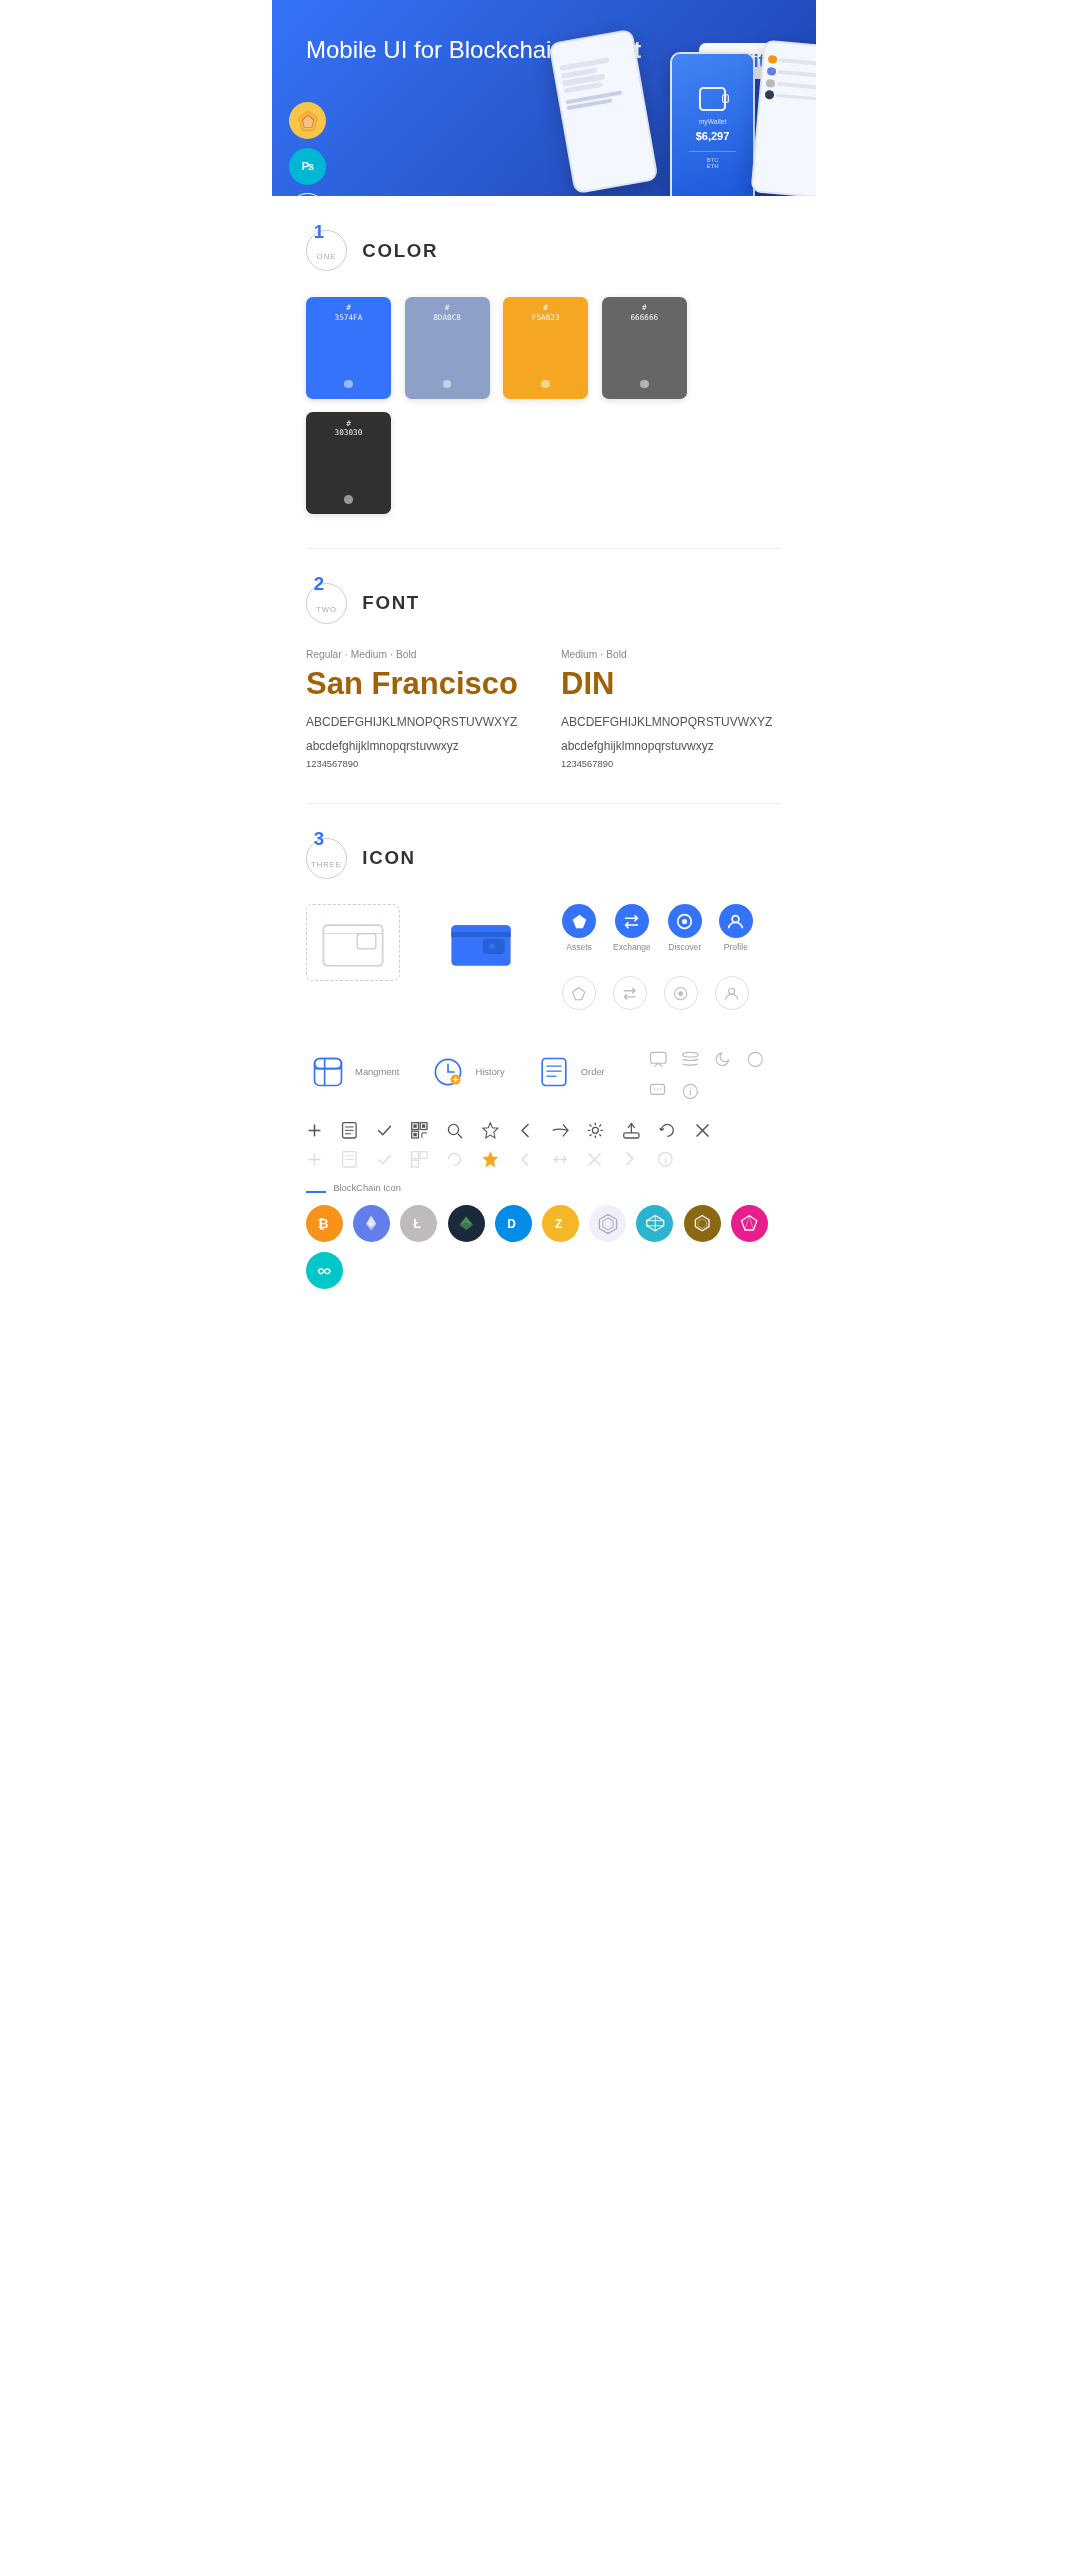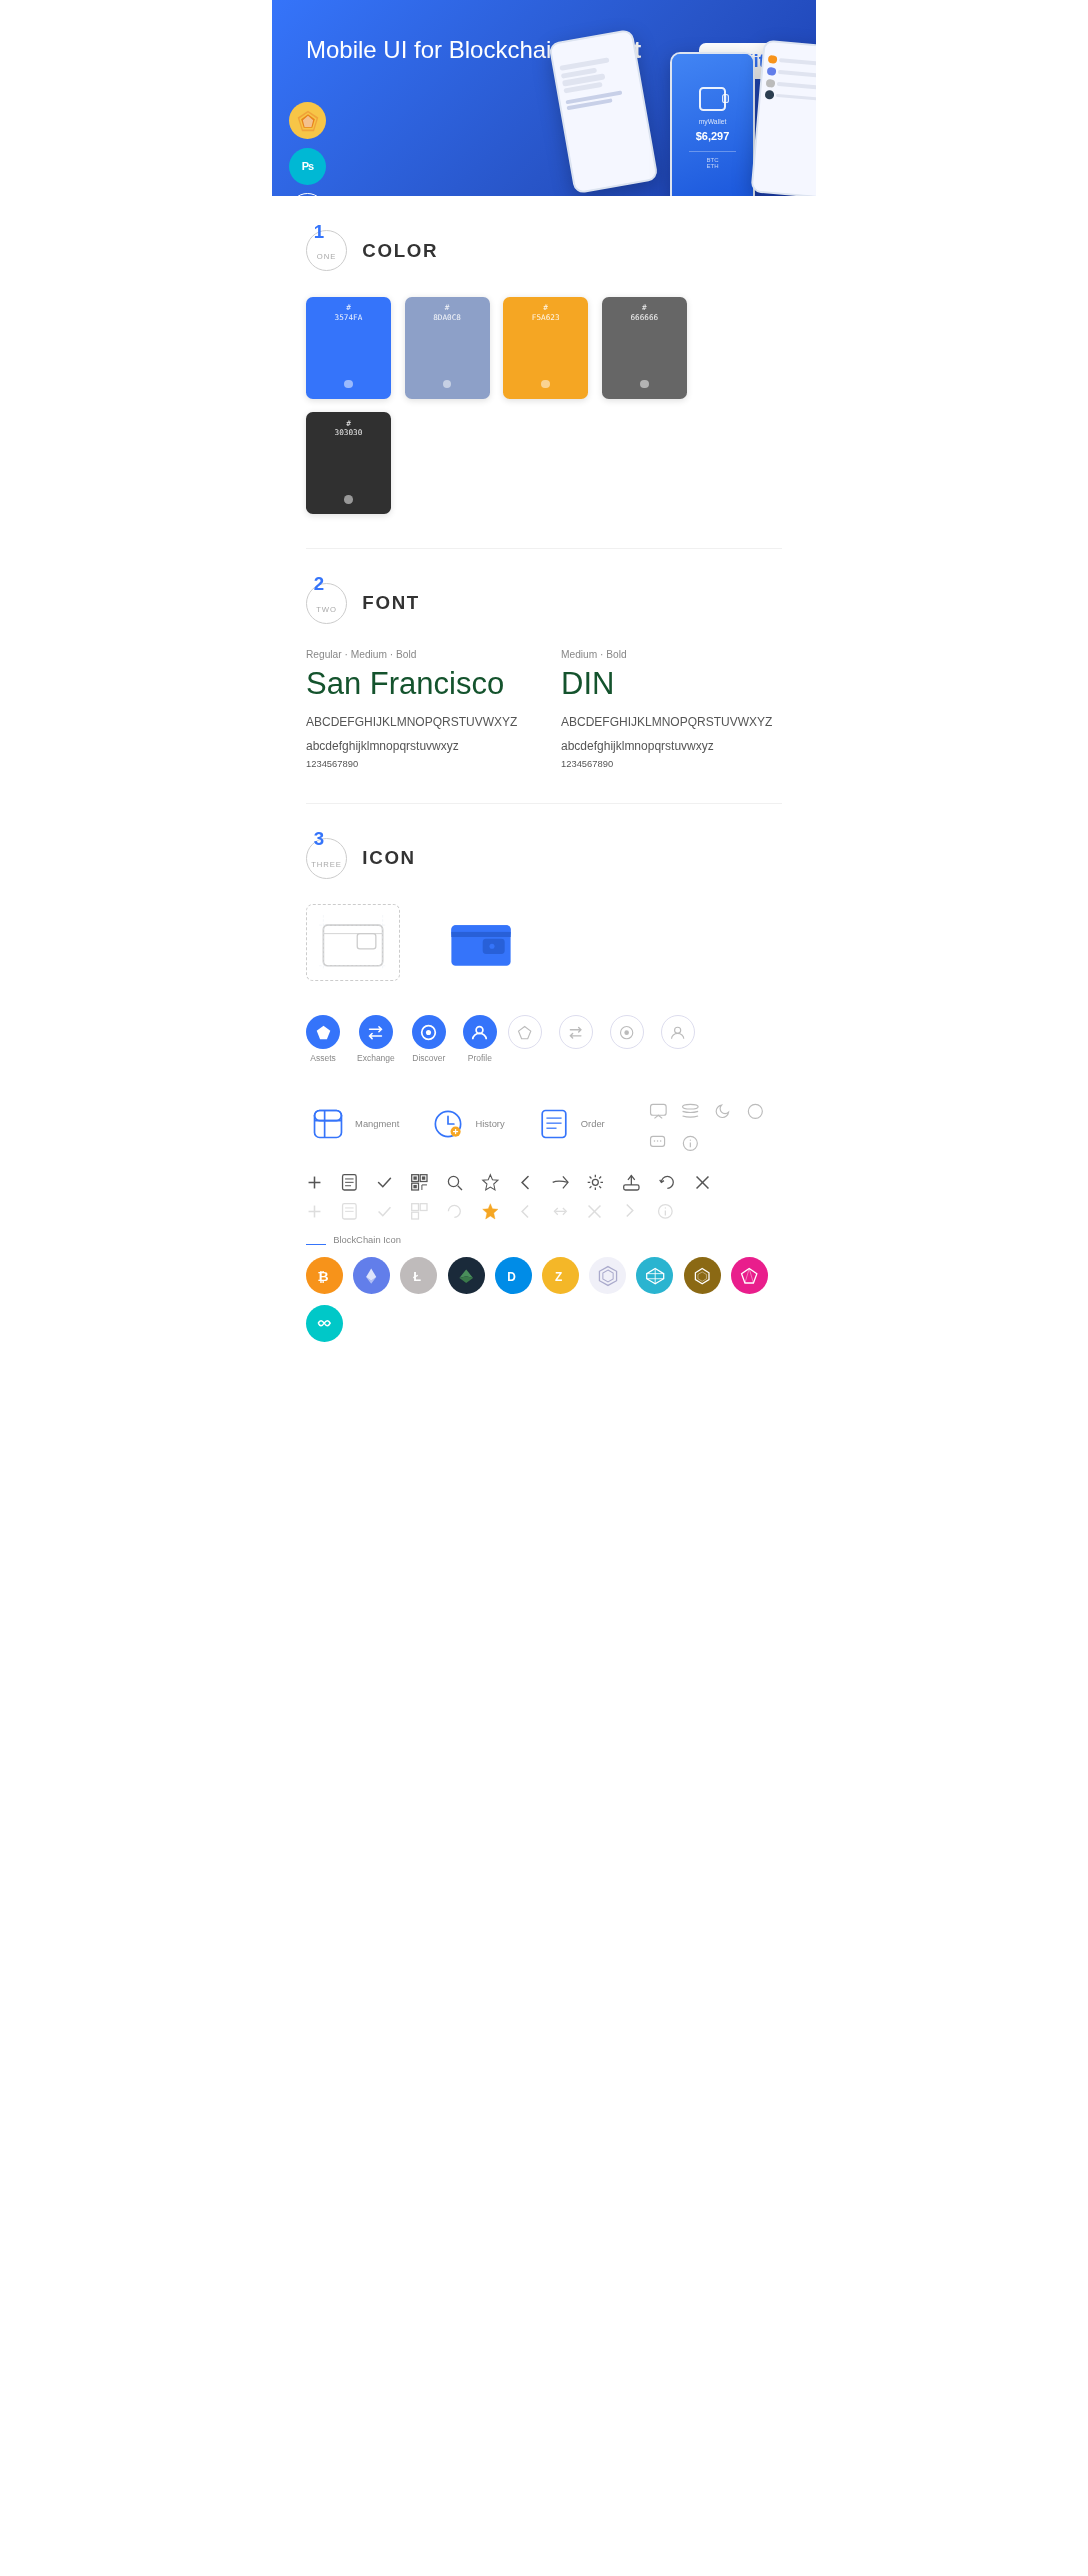--- a/index.html
+++ b/index.html
@@ -146,21 +146,21 @@
       bottom: 10.2px;
     }
 
     
     .font-grid {
       display: grid;
       grid-template-columns: 1fr 1fr;
       gap: 34px;
     }
     .font-weight-label { font-size: 10.2px; color: #888; margin-bottom: 5.1px; }
-    .font-name { font-size: 31px; font-weight: 400; color: #14532d; margin-bottom: 8.5px; }
+    .font-name { font-size: 31px; font-weight: 700; color: #a16207; margin-bottom: 8.5px; }
     .font-alpha { font-size: 12px; color: #555; line-height: 2; }
     .font-nums { font-size: 9.4px; color: #555; }
 
     
     .small-icons-row {
       display: flex; gap: 17px; align-items: center; margin-bottom: 10.2px; flex-wrap: wrap;
     }
 
     
     .nav-icons-row {
@@ -393,21 +393,21 @@
     <div style="width:94px;height:77px;display:flex;align-items:center;justify-content:center;">
       <svg width="68" height="55" viewBox="0 0 80 65">
         <rect x="5" y="12" width="70" height="48" rx="5" fill="#3574FA"></rect>
         <rect x="5" y="12" width="70" height="14" rx="5" fill="#3574FA"></rect>
         <rect x="5" y="20" width="70" height="6" rx="0" fill="#2860d8"></rect>
         <rect x="42" y="28" width="26" height="18" rx="4" fill="#2860d8"></rect>
         <circle cx="53" cy="37" r="3" fill="#3574FA"></circle>
       </svg>
     </div>
 
-    <div style="display:flex;flex-direction:row;gap:11px;">
+    <div style="display:flex;flex-direction:column;gap:11px;">
 
       <div class="nav-icons-row">
         <div class="nav-icon-item">
           <div class="nav-circle nav-blue">
             <svg width="17" height="17" viewBox="0 0 20 20">
                 <polygon points="10,2 18,8 14,18 6,18 2,8" fill="white"></polygon>
               </svg>
           </div>
           <span class="nav-label">Assets</span>
         </div>

